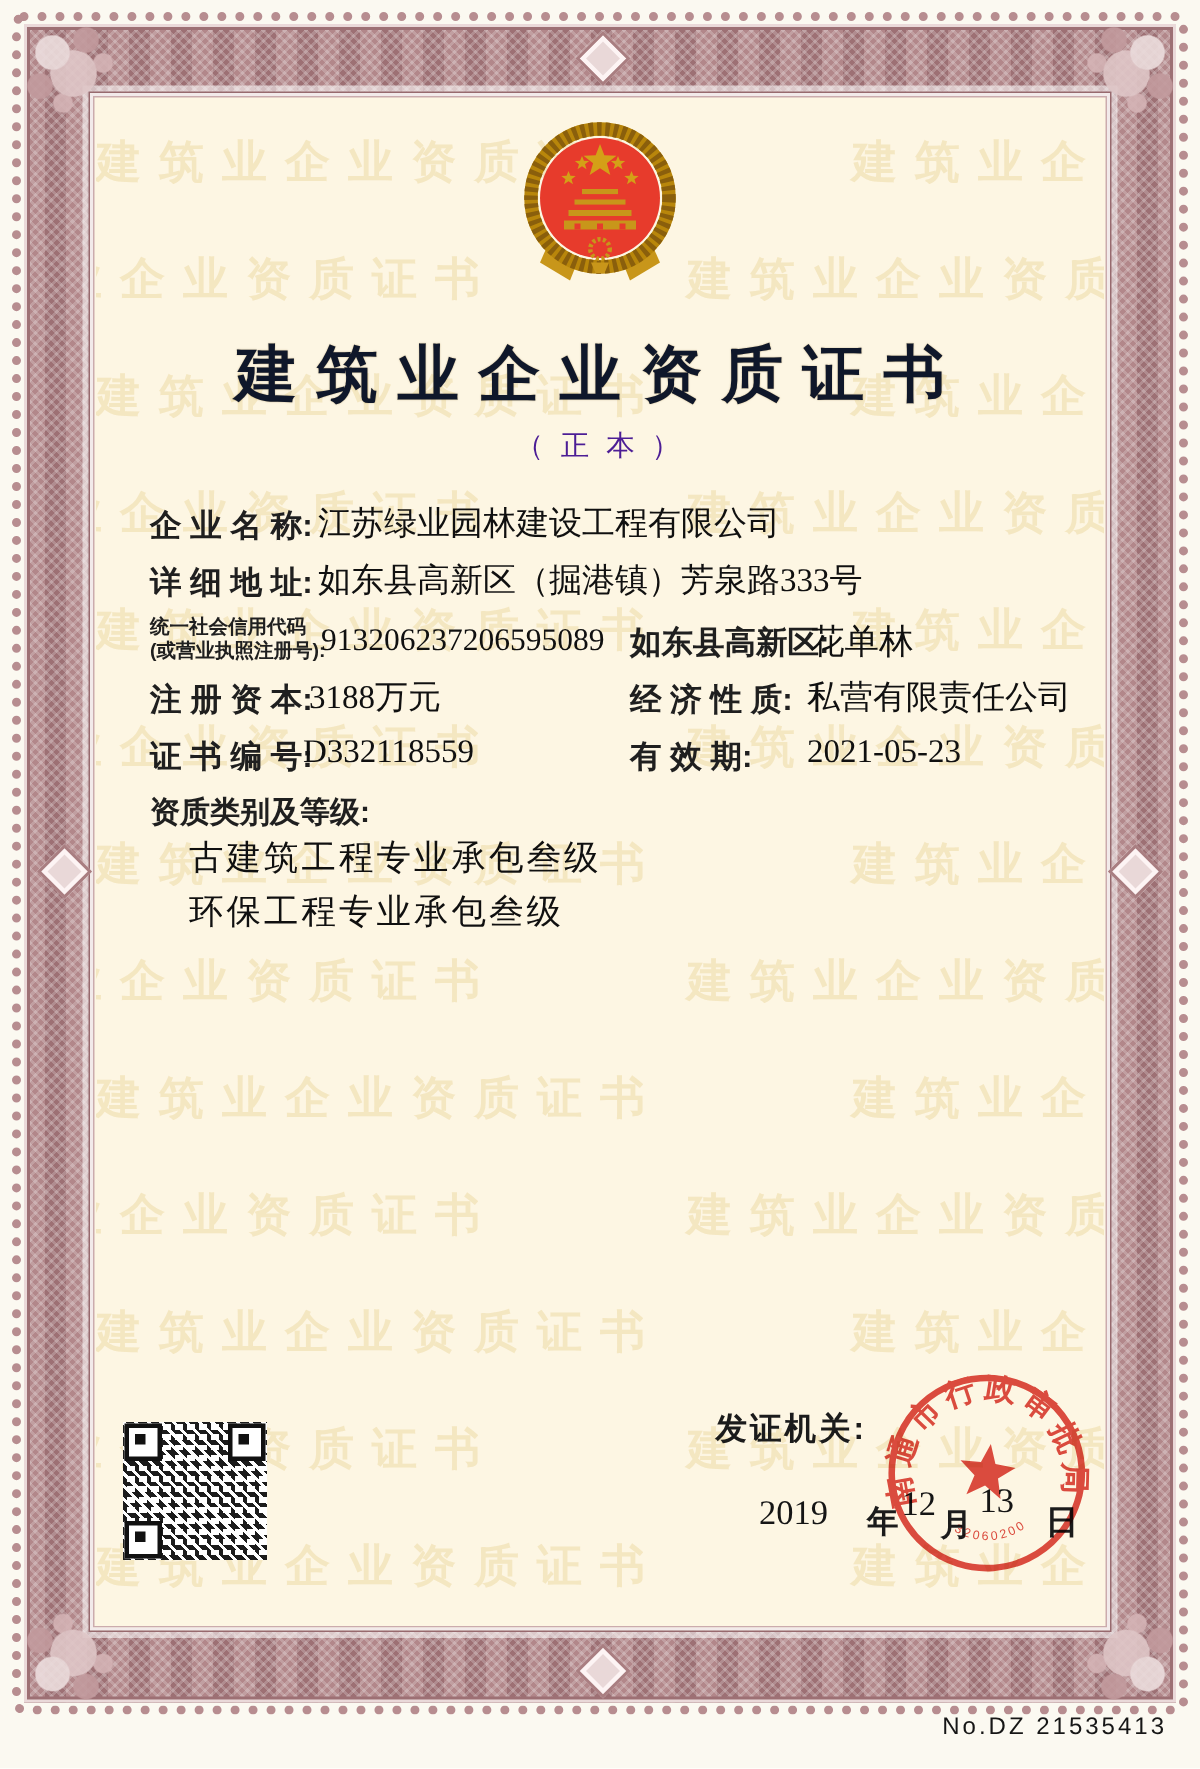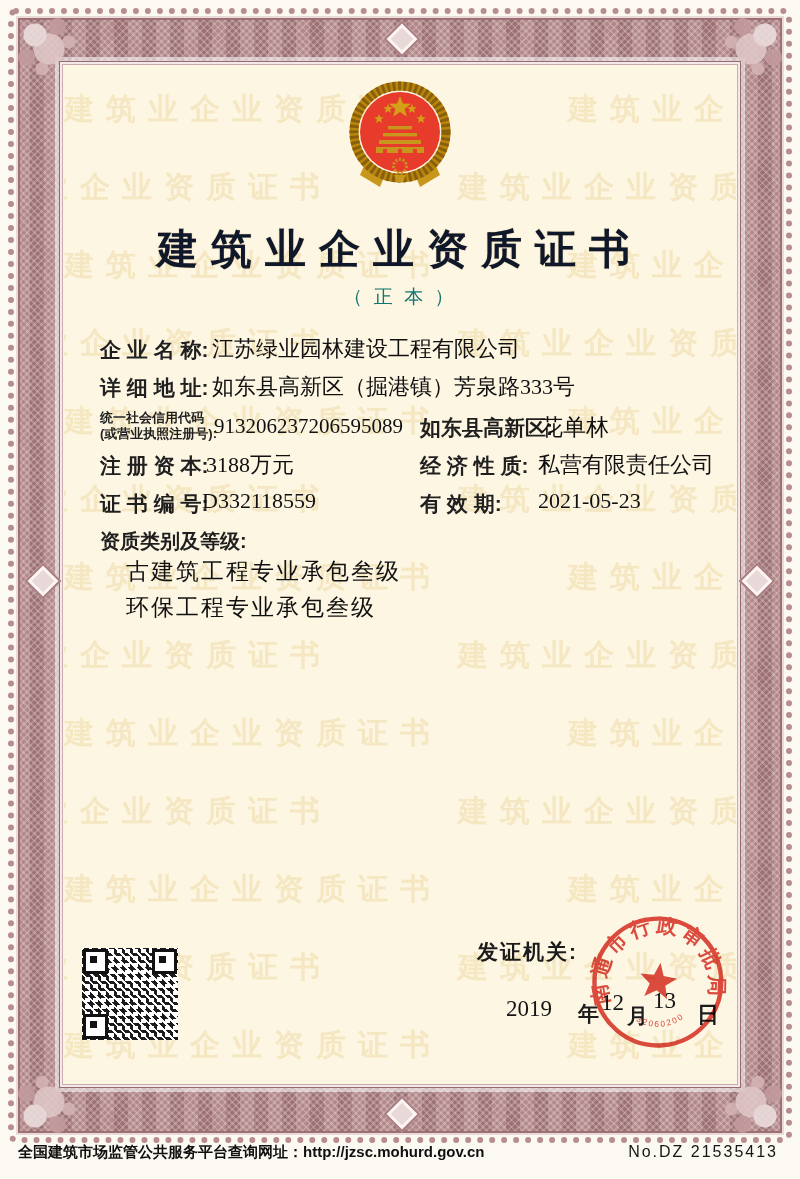--- a/index.html
+++ b/index.html
@@ -37,21 +37,21 @@
   .medallion.right{right:30px;top:568px;}
   
   .watermark{position:absolute;left:64px;top:70px;right:64px;bottom:96px;overflow:hidden;}
   .wm-row{white-space:nowrap;height:78px;line-height:78px;font-size:30px;font-weight:bold;
           letter-spacing:12px;color:rgba(225,195,115,.30);}
   .wm-row:nth-child(even){margin-left:-110px;}
   
   .abs{position:absolute;white-space:nowrap;}
   .title{left:0;right:0;top:222px;text-align:center;font-size:41px;font-weight:bold;
          letter-spacing:13px;color:#0f172a;text-shadow:0 0 1px rgba(120,90,25,.55);}
-  .subtitle{left:0;right:0;top:284px;text-align:center;font-size:19px;color:#0f766e;letter-spacing:3px;}
+  .subtitle{left:0;right:0;top:284px;text-align:center;font-size:19px;color:#4c1d95;letter-spacing:3px;}
   .lbl{font-weight:bold;color:#1f1f1f;font-size:21px;}
   .val{font-family:"Liberation Serif",serif;font-size:22px;color:#101010;}
   .small-lbl{font-weight:bold;color:#1f1f1f;font-size:13px;line-height:15px;white-space:nowrap;}
   .qual-lbl{font-weight:bold;color:#1f1f1f;font-size:20px;}
   .qual-item{font-family:"Liberation Serif",serif;font-size:23px;color:#101010;letter-spacing:2px;}
   
   .qr{position:absolute;left:82px;top:948px;width:96px;height:92px;background-color:#fff;
       background-image:
         repeating-linear-gradient(45deg, rgba(255,255,255,0) 0 4px, #fff 4px 6px),
         repeating-linear-gradient(0deg,#1c1c1c 0 3px, rgba(0,0,0,0) 3px 7px),
@@ -179,16 +179,15 @@
     <path id="sealNumArc" d="M 54.8 116 A 44 44 0 0 0 105.2 116" fill="none"></path>
     <text font-family="Liberation Serif,serif" font-size="21" font-weight="bold" fill="#d8352b">
       <textPath href="#sealArc" startOffset="2" textLength="198" lengthAdjust="spacing">南通市行政审批局</textPath>
     </text>
     <text font-family="Liberation Sans,sans-serif" font-size="8.5" fill="#d8352b">
       <textPath href="#sealNumArc" startOffset="0" textLength="78" lengthAdjust="spacing">320602004739</textPath>
     </text>
   </svg>
 
 
-  <div class="abs footer-left">全国建筑市场监管公共服务平台查询网址：http://jzsc.mohurd.gov.cn</div>
   <div class="footer-serial">No.DZ  21535413</div>
 
 </div>
 
 </body></html>

